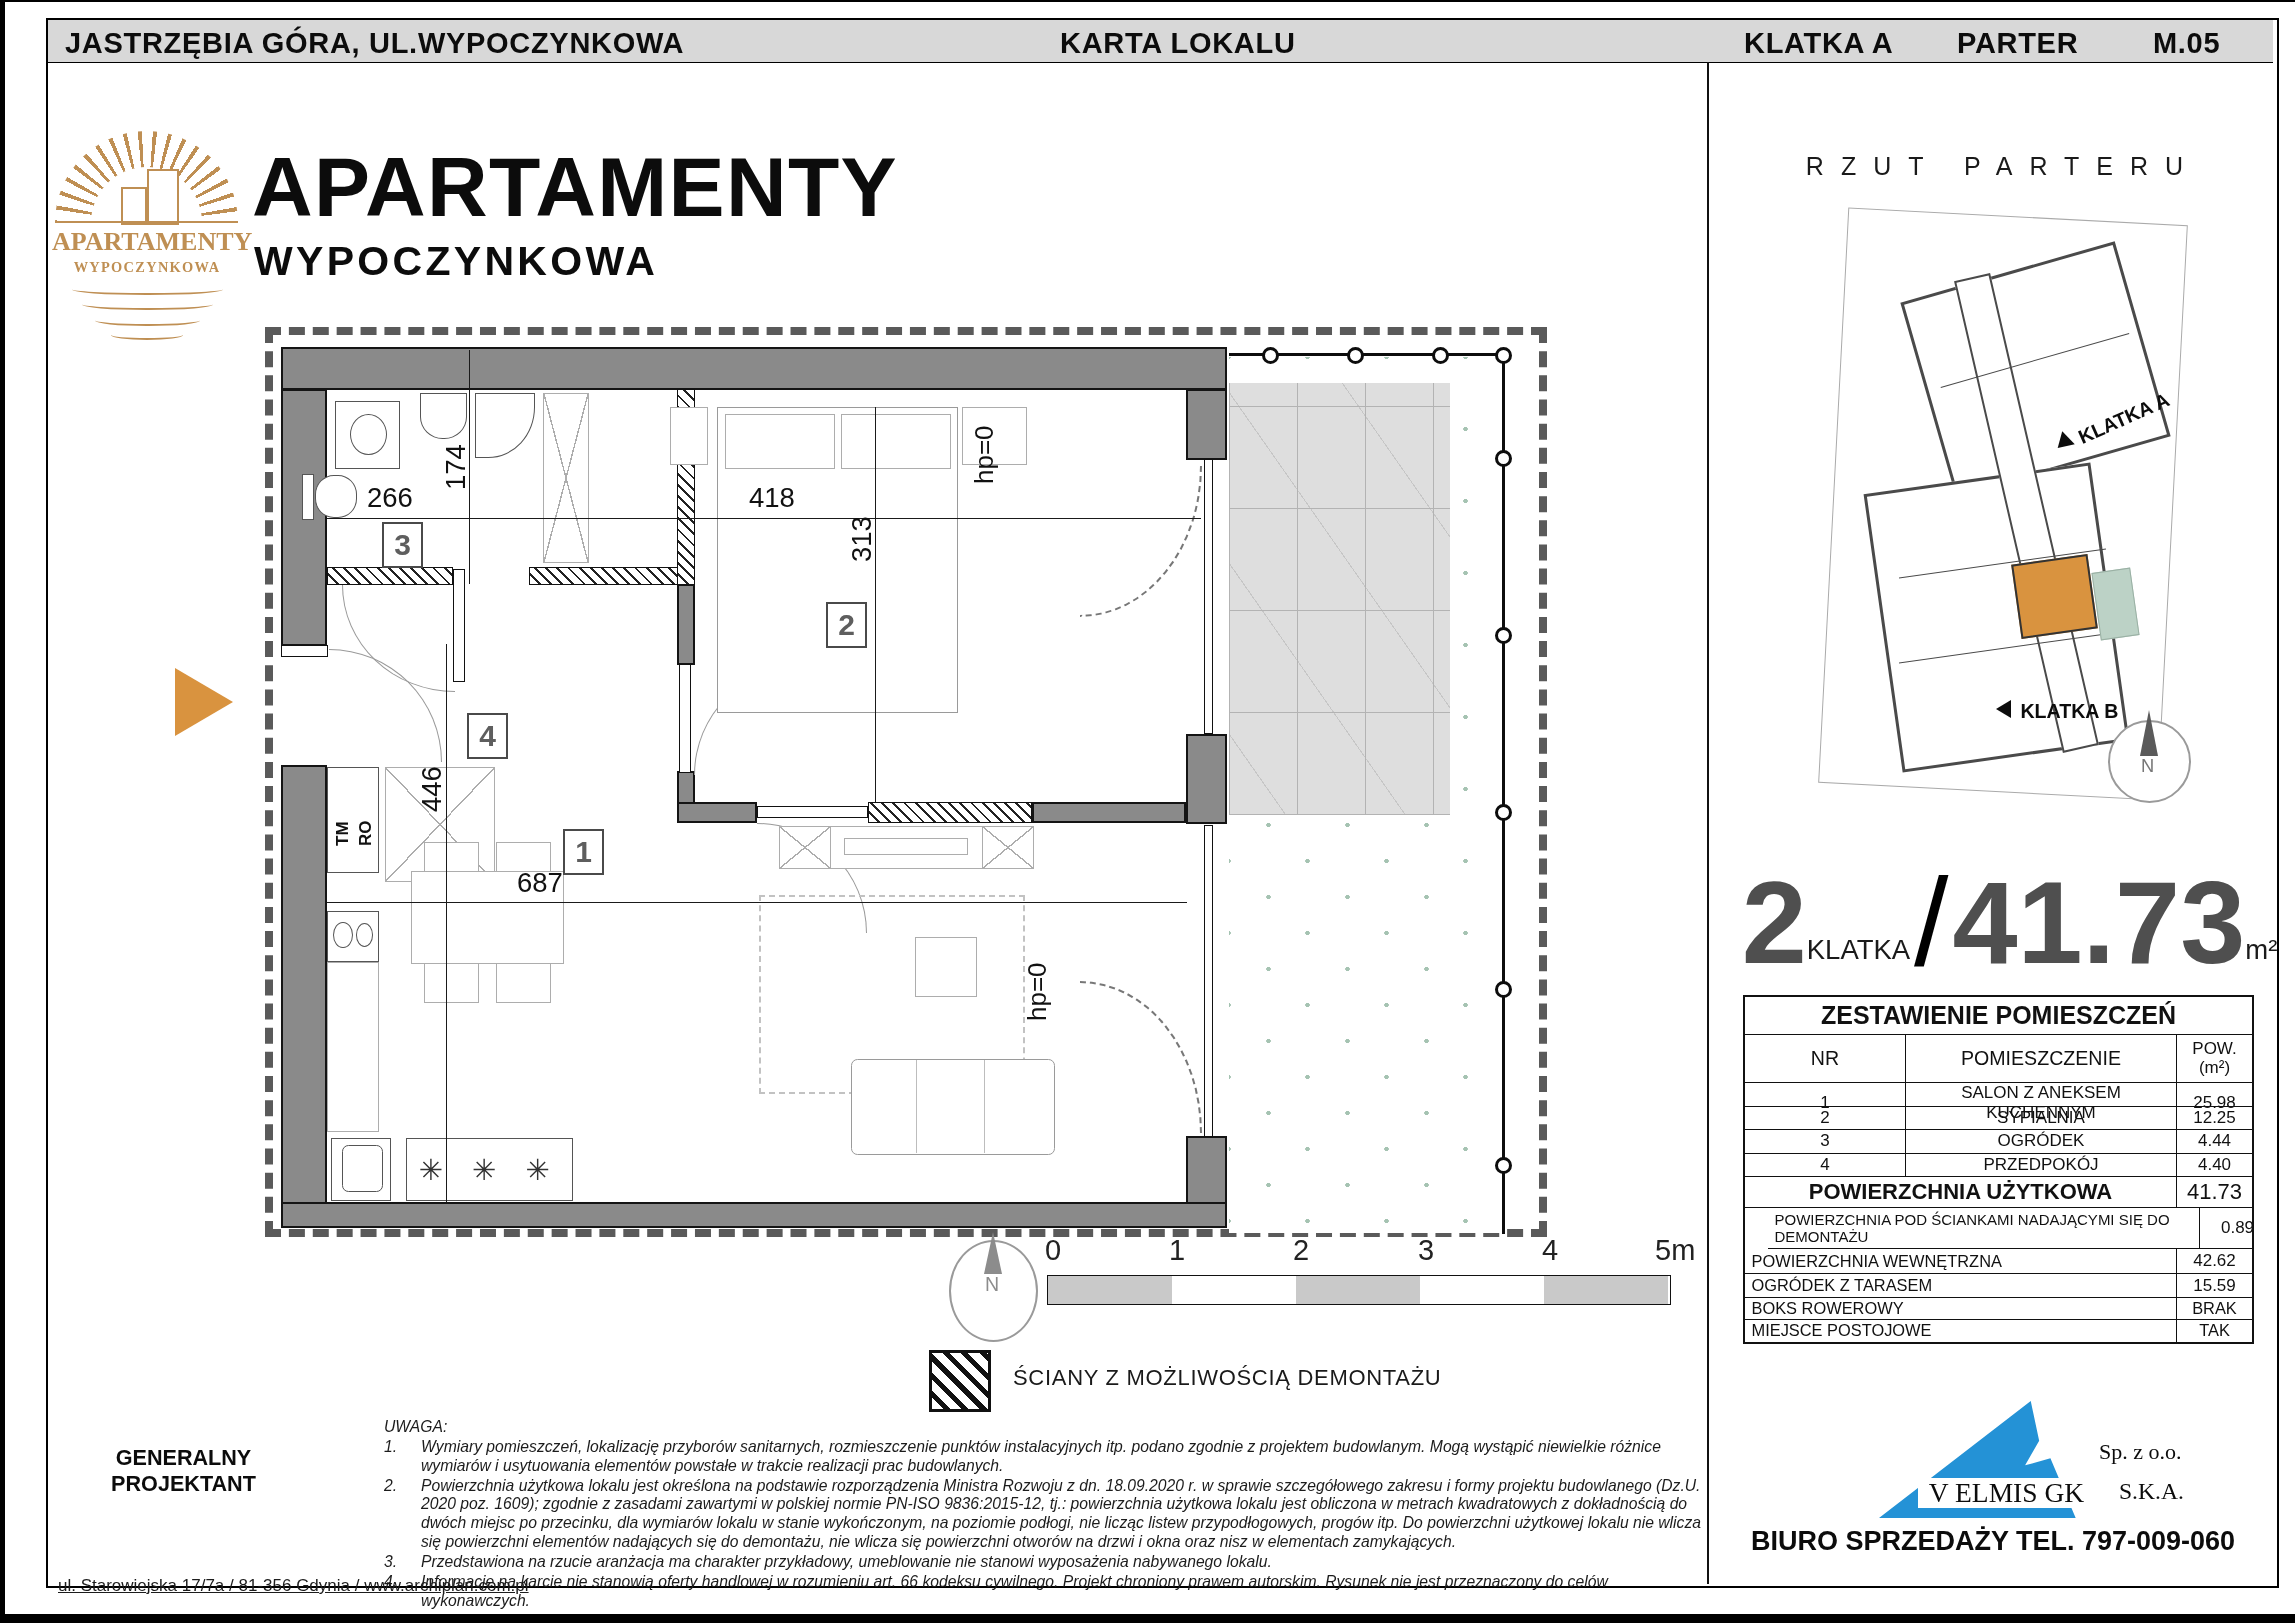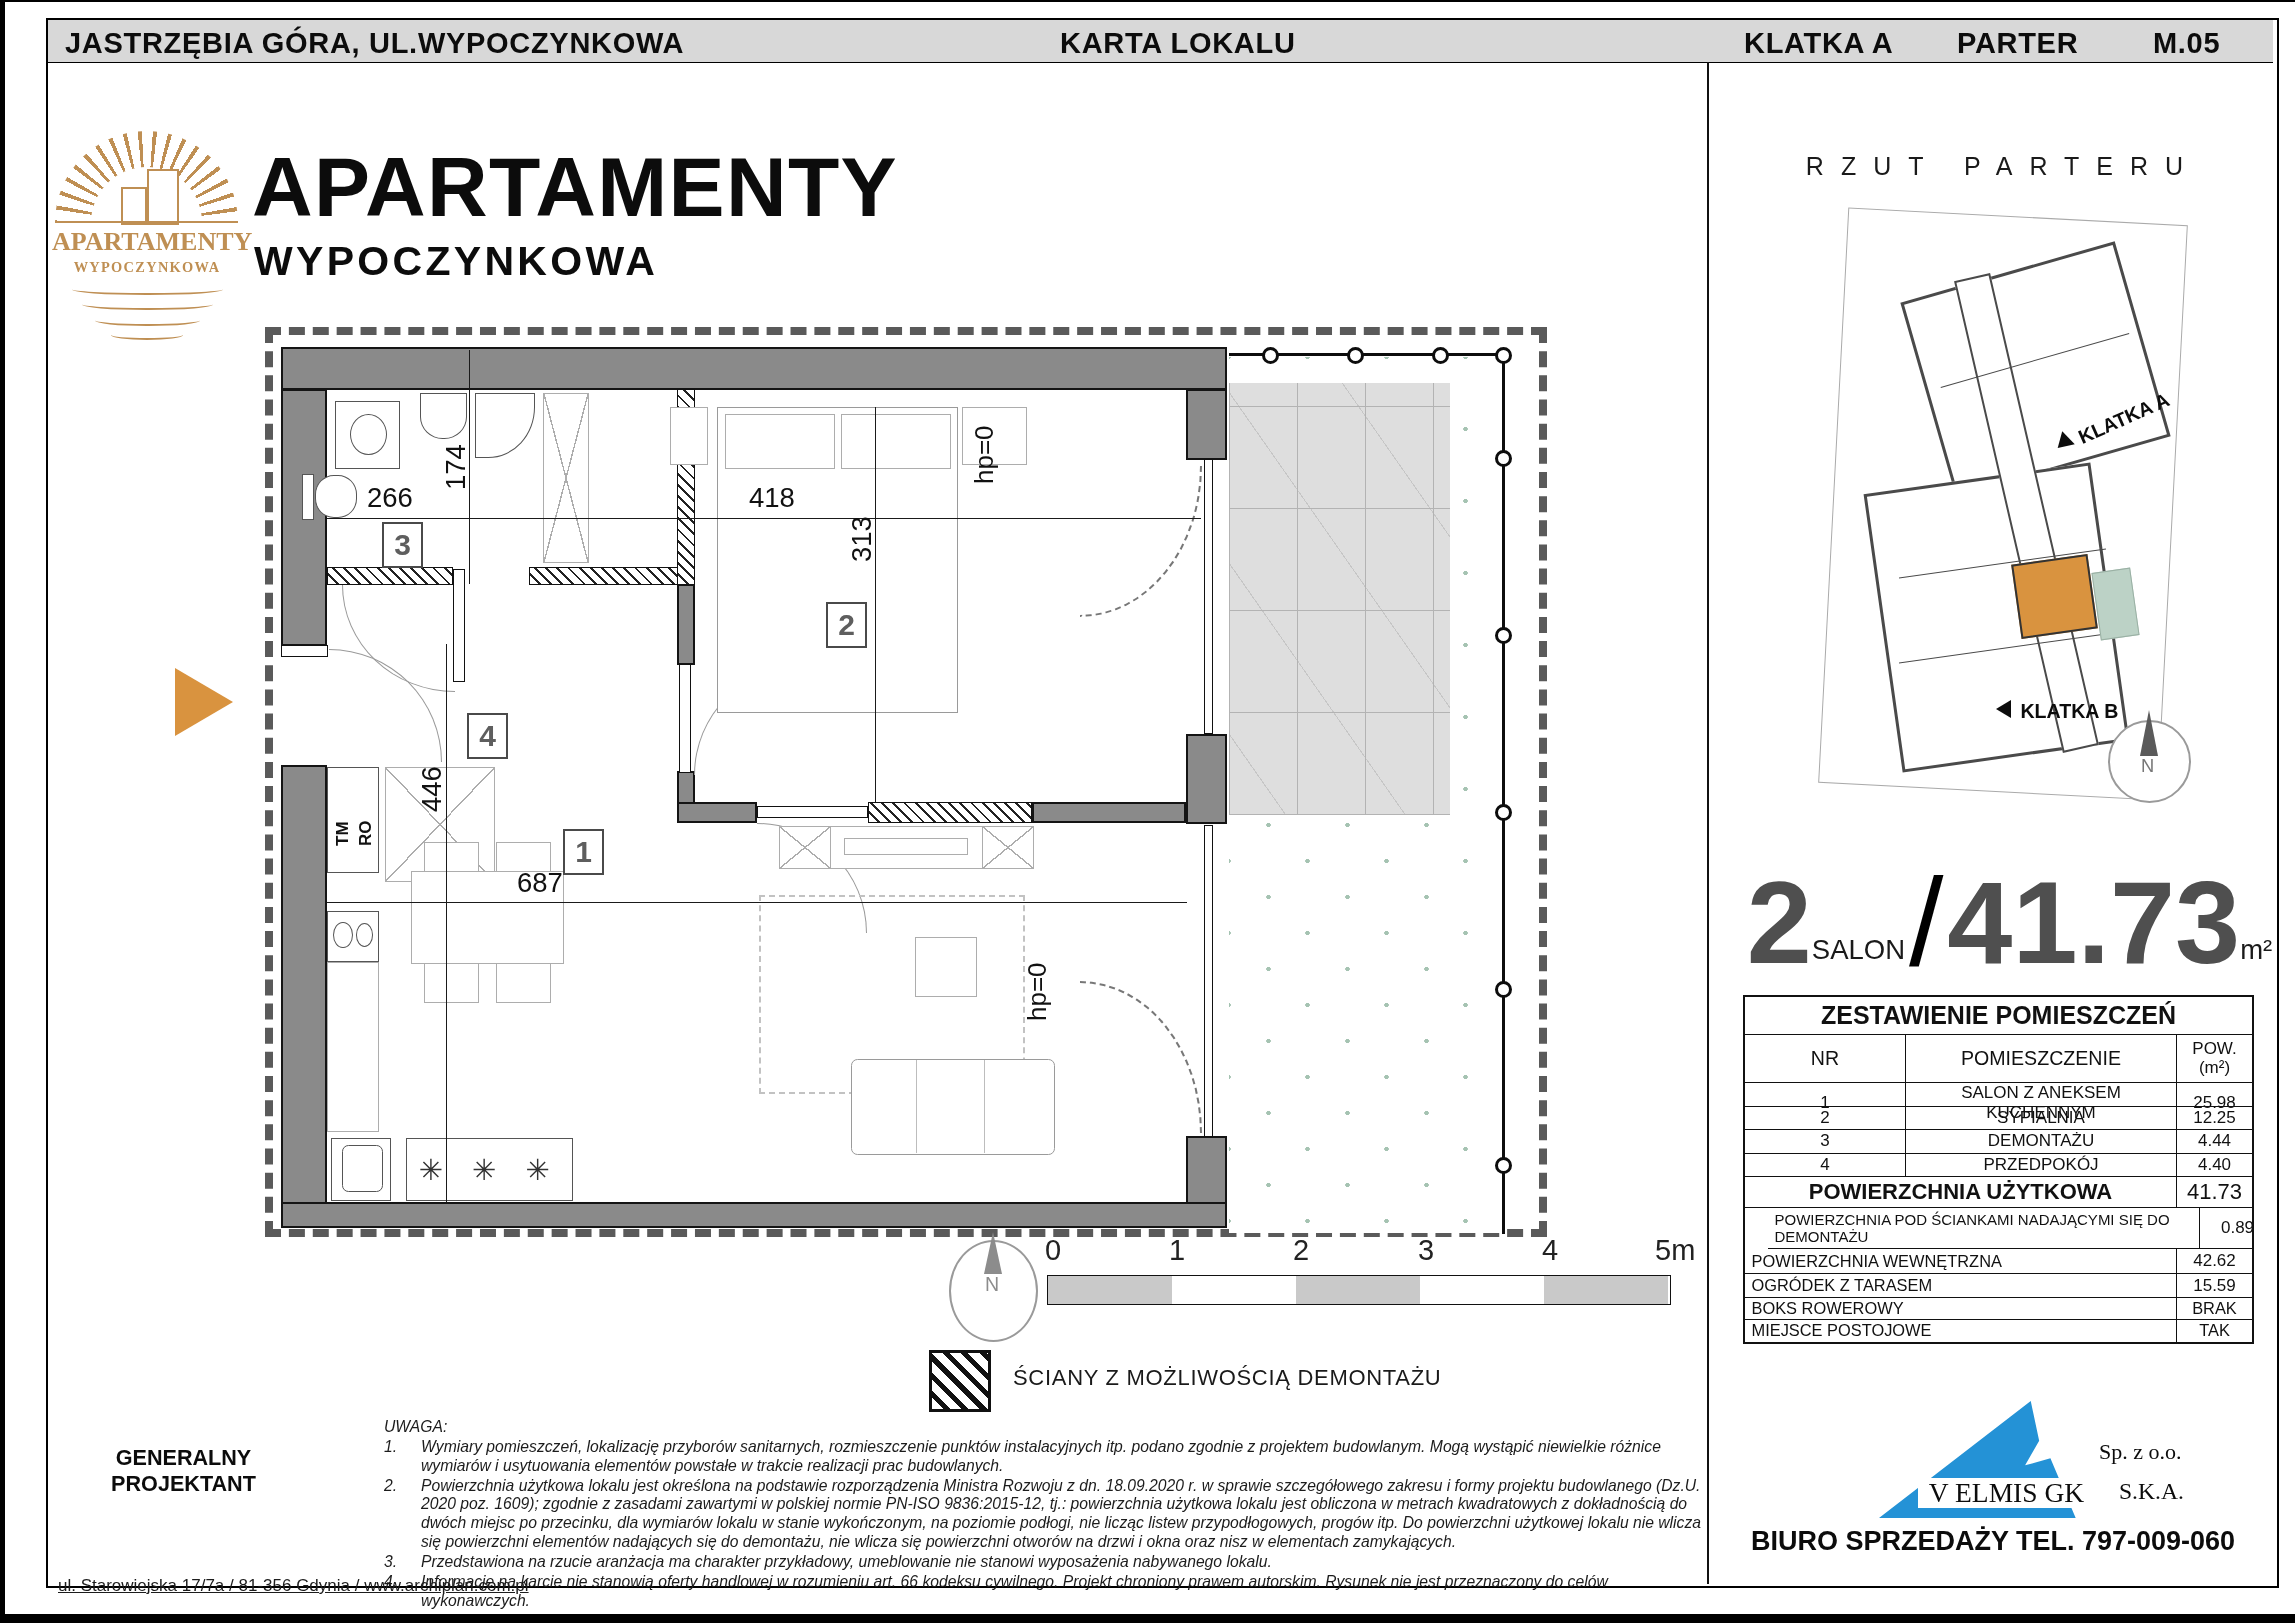--- a/index.html
+++ b/index.html
@@ -302,21 +302,21 @@
       <span class="klatka" style="margin-left:6.5px;">KLATKA B</span>
     </div>
     <div class="abs compass" style="left:380px;top:524px;width:79px;height:79px;">
       <div class="abs needle-n" style="left:30px;top:-11.8px;border-bottom:46px solid #5a5a5a;"></div>
       <div class="abs" style="left:31px;top:33px;font-size:18.3px;color:#777;">N</div>
     </div>
   </div>
 
   <div class="abs sumrow" style="left:1741px;top:835px;width:537px;height:137px;">
     <span class="bignum">2</span>
-    <span class="smallcap">SALON</span>
+    <span class="smallcap">KLATKA</span>
     <span class="slash">/</span>
     <span class="bignum">41.73</span>
     <span class="smallcap">m²</span>
   </div>
 
   <div class="abs tbl" style="left:1743px;top:995px;width:511px;">
     <div class="trow" style="grid-template-columns:1fr;height:38px;">
       <div class="tcell" style="font-size:25px;font-weight:bold;">ZESTAWIENIE POMIESZCZEŃ</div>
     </div>
     <div class="trow" style="grid-template-columns:161px 271px 75px;height:48px;font-size:19.6px;">
@@ -332,21 +332,21 @@
       <div class="tcell bR">SALON Z ANEKSEM KUCHENNYM</div>
       <div class="tcell">25.98</div>
     </div>
     <div class="trow" style="grid-template-columns:161px 271px 75px;height:23.6px;font-size:17px;">
       <div class="tcell bR">2</div>
       <div class="tcell bR">SYPIALNIA</div>
       <div class="tcell">12.25</div>
     </div>
     <div class="trow" style="grid-template-columns:161px 271px 75px;height:23.6px;font-size:17px;">
       <div class="tcell bR">3</div>
-      <div class="tcell bR">DEMONTAŻU</div>
+      <div class="tcell bR">OGRÓDEK</div>
       <div class="tcell">4.44</div>
     </div>
     <div class="trow" style="grid-template-columns:161px 271px 75px;height:23.6px;font-size:17px;">
       <div class="tcell bR">4</div>
       <div class="tcell bR">PRZEDPOKÓJ</div>
       <div class="tcell">4.40</div>
     </div>
     <div class="trow" style="grid-template-columns:432px 75px;height:31px;">
       <div class="tcell bR" style="font-size:22px;font-weight:bold;">POWIERZCHNIA UŻYTKOWA</div>
       <div class="tcell" style="font-size:22px;">41.73</div>

